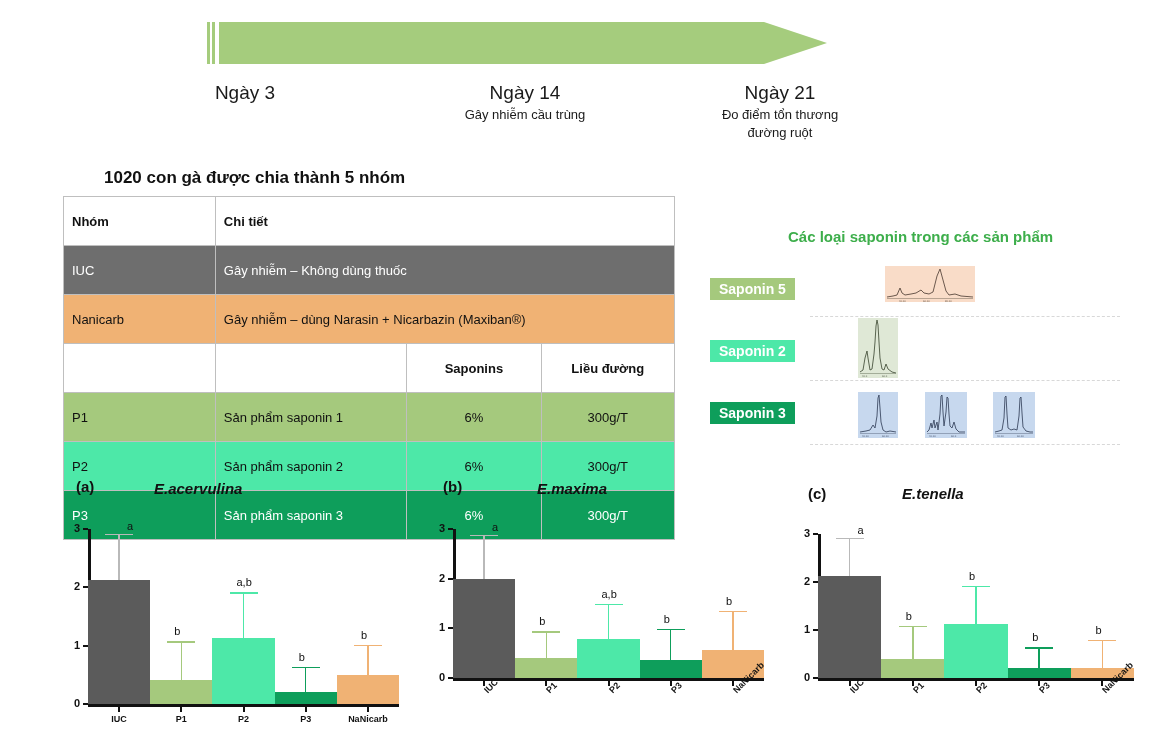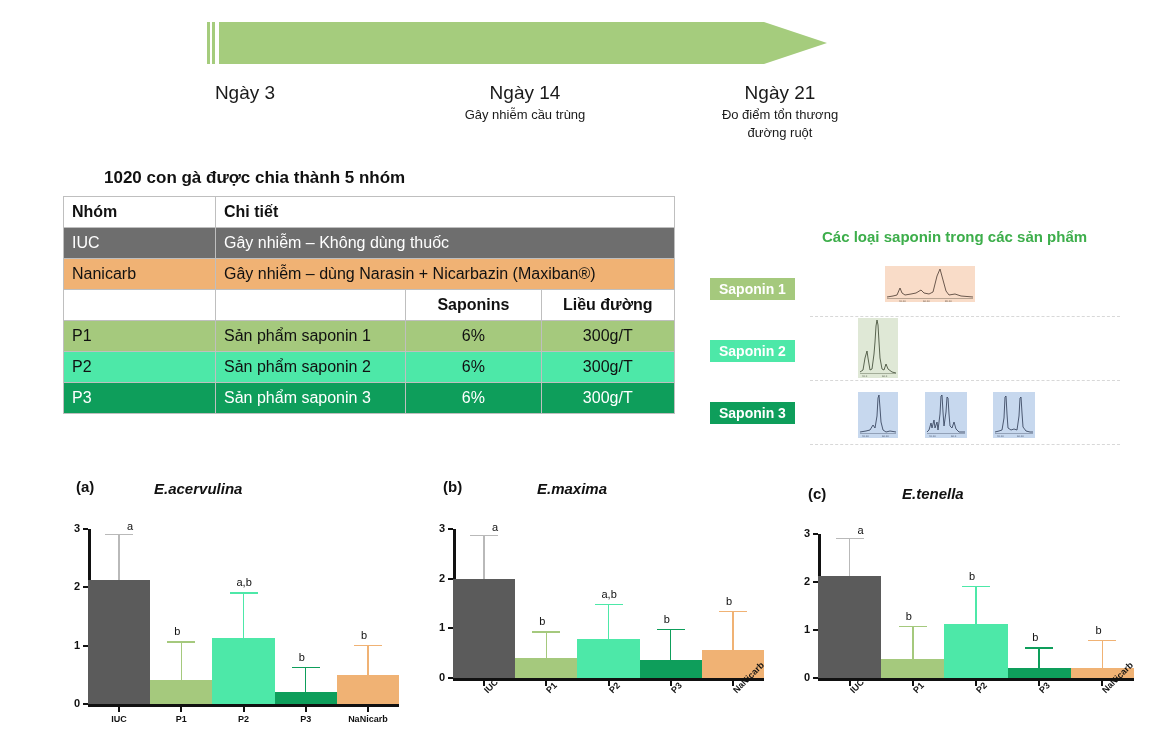--- a/index.html
+++ b/index.html
@@ -25,39 +25,39 @@
   .tl-sub{font-size:13px;color:#1a1a1a;line-height:1.35;margin-top:2px;white-space:nowrap;}
 
   #tl-day1{left:150px;top:82px;width:190px;}
   #tl-day14{left:430px;top:82px;width:190px;}
   #tl-day21{left:680px;top:82px;width:200px;}
 
   
   #table-title{left:104px;top:168px;font-size:17px;font-weight:bold;color:#111;white-space:nowrap;}
   #group-table{left:63px;top:196px;width:612px;border-collapse:collapse;font-size:15px;}
   #group-table td{
-    border:1px solid #BFBFBF;padding:1px 8px;height:28px;vertical-align:middle;
-    font-size:16px;color:#111;
+    border:1px solid #BFBFBF;padding:10px 8px;height:28px;vertical-align:middle;
+    font-size:13px;color:#111;
   }
   #group-table .c-grp{width:150px;}
   #group-table .c-det{width:198px;}
   #group-table .c-sap{width:128px;text-align:center;}
   #group-table .c-dose{width:130px;text-align:center;}
   .hdr td{font-weight:bold;background:#ffffff;}
   .r-uuc td{background:#DEEAD3;}
   .r-iuc td{background:#6E6E6E;color:#ffffff !important;}
   .r-nani td{background:#F0B274;}
   .r-blank td{background:#ffffff;font-weight:bold;text-align:center;}
   .r-blank td.c-grp,.r-blank td.c-det{background:#ffffff;}
   .r-p1 td{background:#A5C97D;}
   .r-p2 td{background:#4DE8A8;}
   .r-p3 td{background:#0E9E5B;color:#ffffff !important;}
 
   
-  #saponin-title{left:822px;top:228px;font-size:15px;font-weight:bold;color:#3DAE4B;white-space:nowrap;}
+  #saponin-title{left:788px;top:228px;font-size:15px;font-weight:bold;color:#3DAE4B;white-space:nowrap;}
   #saponin-panel{left:710px;top:258px;width:440px;height:195px;}
   .sap-row{position:absolute;left:0;width:440px;height:58px;}
   .sap-r1{top:8px;}
   .sap-r2{top:70px;}
   .sap-r3{top:132px;}
   .sap-badge{position:absolute;left:0;top:12px;padding:3px 9px;color:#fff;font-size:14px;
              font-weight:bold;white-space:nowrap;}
   .b1{background:#A5C97D;}
   .b2{background:#4DE8A8;}
   .b3{background:#0E9E5B;}
@@ -144,21 +144,21 @@
       <td class="c-sap" style="background: rgb(14, 158, 91);">6%</td>
       <td class="c-dose" style="background: rgb(14, 158, 91);">300g/T</td>
     </tr>
   </tbody>
 </table>
 
 <div class="abs" id="saponin-title" style="color: rgb(61, 174, 75);">Các loại saponin trong các sản phẩm</div>
 <div class="abs" id="saponin-panel">
 
   <div class="sap-row sap-r1">
-    <span class="sap-badge b1" style="background: rgb(165, 201, 125);">Saponin 1</span>
+    <span class="sap-badge b1" style="background: rgb(165, 201, 125);">Saponin 5</span>
     <div class="chromo" style="left:175px;top:0px;width:90px;height:36px;background:#F9DCC8;">
       <svg width="90" height="36" viewBox="0 0 90 36">
         <polyline fill="none" stroke="#5B4A40" stroke-width="0.9" points="2,31 8,30 12,29 15,22 17,27 20,29 26,28 31,27 36,24 39,27 44,28 48,26 52,10 55,3 58,14 61,25 64,29 70,28 76,30 88,31"></polyline>
         <line x1="2" y1="32.5" x2="88" y2="32.5" stroke="#8A7A6A" stroke-width="0.6"></line>
         <g fill="#6B5B4E" font-size="2.4" font-family="DejaVu Sans, sans-serif">
           <text x="14" y="35.5">40.00</text>
             <text x="38" y="35.5">60.00</text>
             <text x="60" y="35.5">80.00</text>
         </g>
       </svg>

